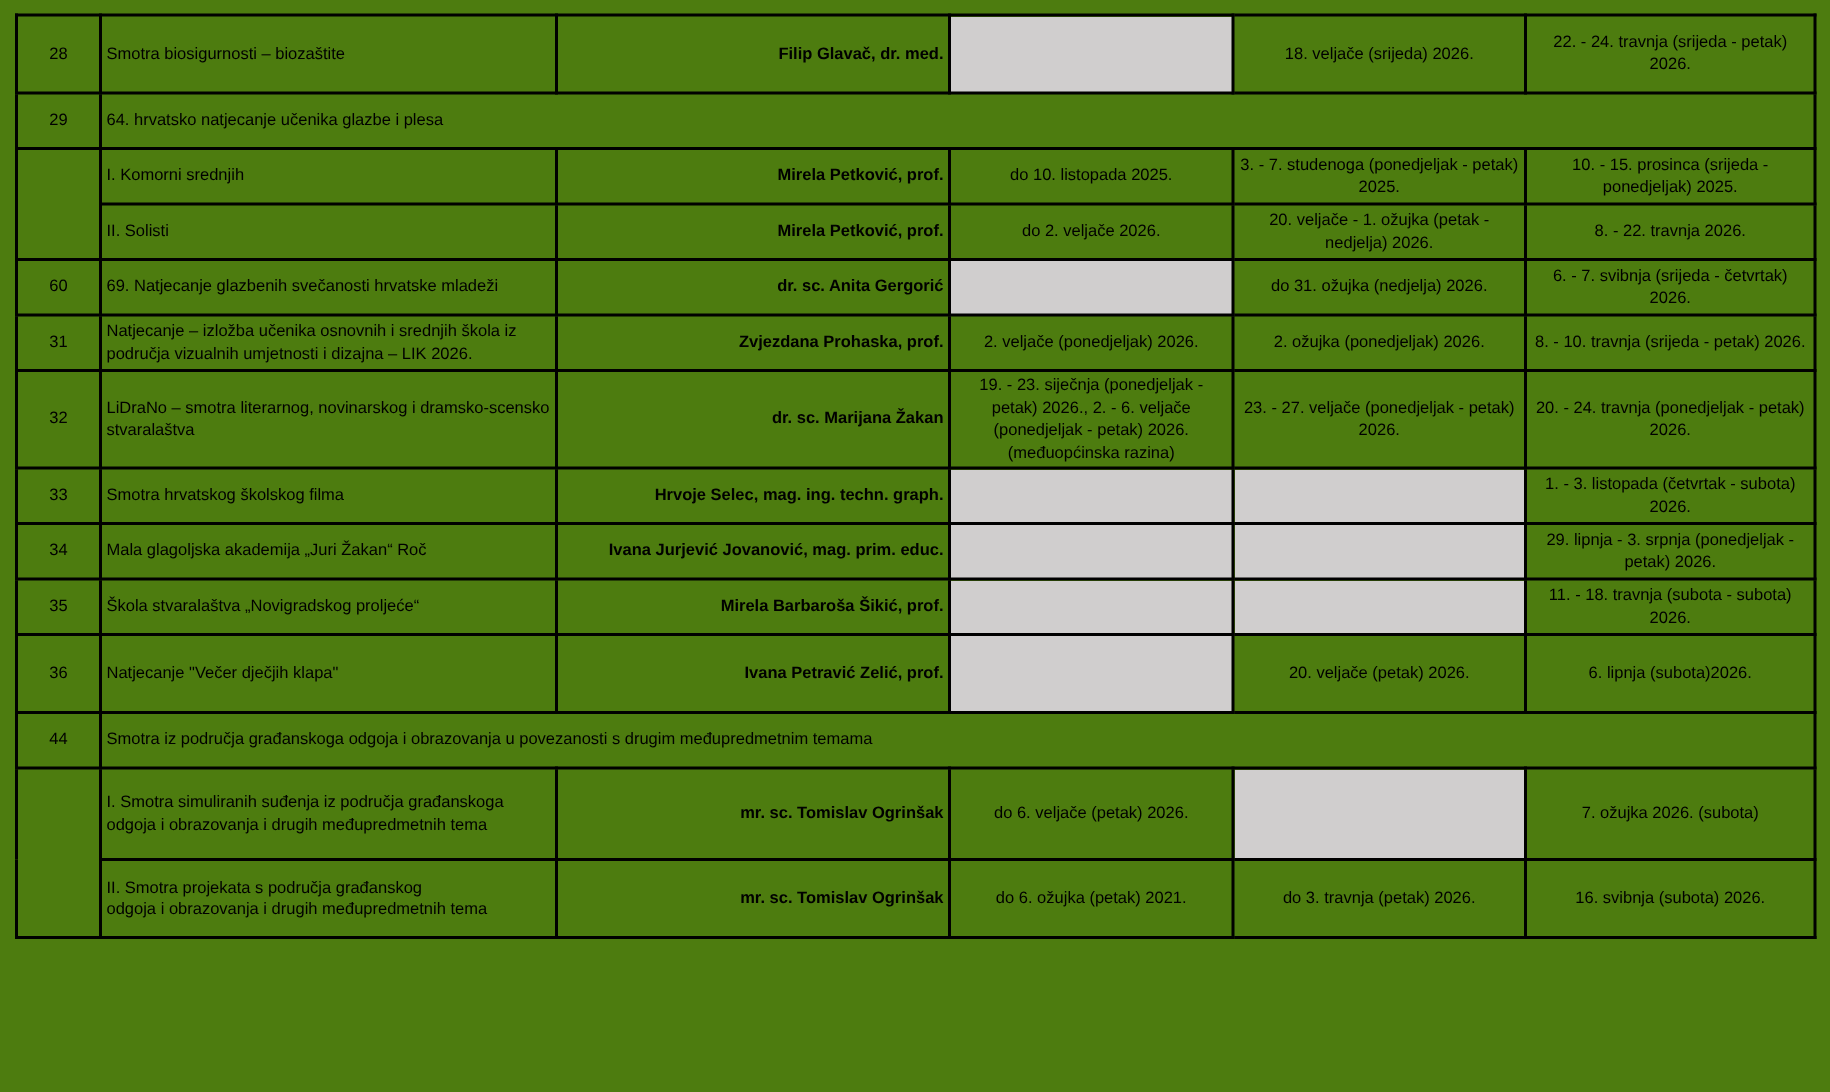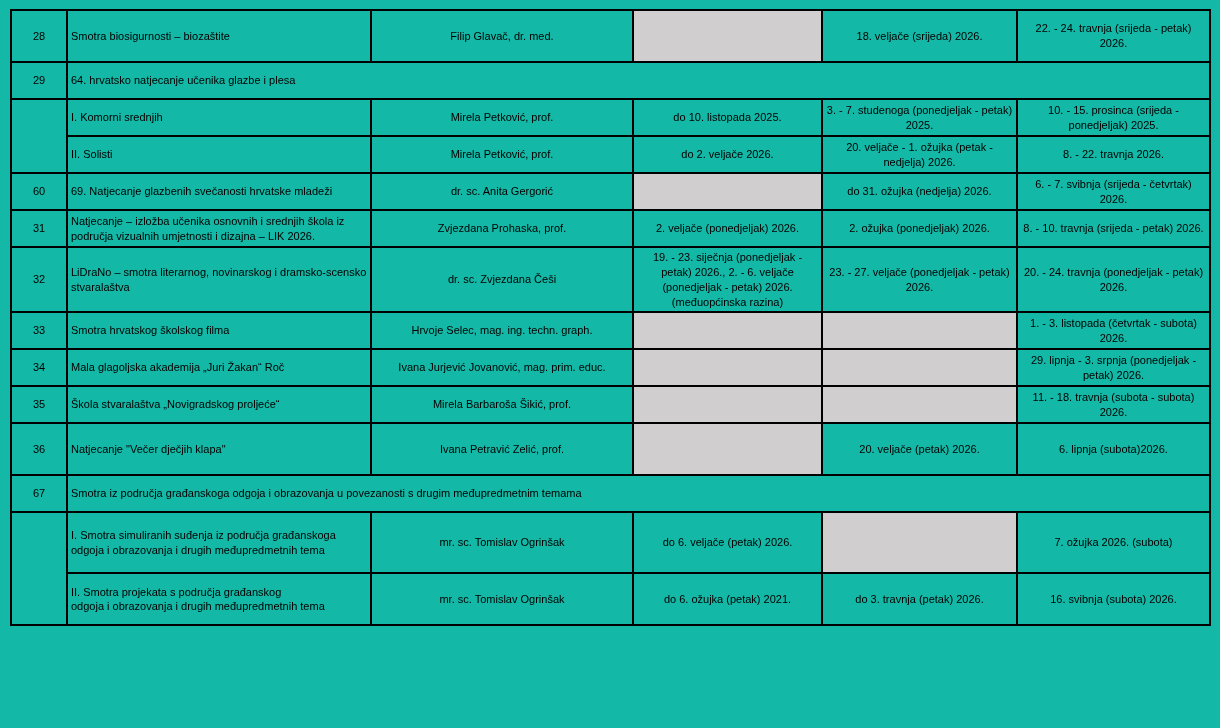--- a/index.html
+++ b/index.html
@@ -7,21 +7,21 @@
     padding: 0;
     background: #ffffff;
     width: 1220px;
     height: 728px;
     font-family: "Liberation Sans", sans-serif;
   }
   #canvas {
     position: relative;
     width: 1220px;
     height: 728px;
-    background: #14b8a6;
+    background: #4d7c0f;
     overflow: hidden;
   }
   table.schedule {
     position: absolute;
     left: 10px;
     top: 9px;
     width: 1199px;
     border-collapse: collapse;
     table-layout: fixed;
   }
@@ -29,21 +29,21 @@
     border: 2px solid #000000;
     font-size: 11px;
     line-height: 1.35;
     color: #000000;
     vertical-align: middle;
     padding: 2px 3px;
     overflow: hidden;
   }
   td.num   { text-align: center; }
   td.name  { text-align: left; padding-left: 4px; padding-right: 6px; }
-  td.person{ text-align: center; padding-left: 4px; padding-right: 4px; }
+  td.person{ text-align: right; padding-left: 4px; padding-right: 4px; font-weight: bold; }
   td.date  { text-align: center; padding-left: 5px; padding-right: 5px; }
   td.gray  { background: #d0cece; }
   td.small { font-size: 9.3px; line-height: 1.4; }
   td.pre   { white-space: pre-line; }
   tr { height: 37px; }
   tr.h52 { height: 52px; }
   tr.h48 { height: 61px; }
 </style>
 </head>
 <body>
@@ -105,21 +105,21 @@
         <td class="name">Natjecanje – izložba učenika osnovnih i srednjih škola iz područja vizualnih umjetnosti i dizajna – LIK  2026.</td>
         <td class="person">Zvjezdana Prohaska, prof.</td>
         <td class="date">2. veljače (ponedjeljak) 2026.</td>
         <td class="date">2. ožujka (ponedjeljak) 2026.</td>
         <td class="date">8. - 10. travnja (srijeda - petak) 2026.</td>
       </tr>
 
       <tr>
         <td class="num">32</td>
         <td class="name">LiDraNo – smotra literarnog, novinarskog i dramsko-scensko stvaralaštva</td>
-        <td class="person">dr. sc. Zvjezdana Češi</td>
+        <td class="person">dr. sc. Marijana Žakan</td>
         <td class="date small">19. - 23.  siječnja (ponedjeljak - petak) 2026.,  2. - 6. veljače  (ponedjeljak - petak) 2026. (međuopćinska razina)</td>
         <td class="date">23. - 27. veljače (ponedjeljak - petak) 2026.</td>
         <td class="date">20. - 24. travnja (ponedjeljak - petak) 2026.</td>
       </tr>
 
       <tr>
         <td class="num">33</td>
         <td class="name">Smotra hrvatskog školskog filma</td>
         <td class="person">Hrvoje Selec, mag. ing. techn. graph.</td>
         <td class="date gray"></td>
@@ -148,21 +148,21 @@
       <tr class="h52">
         <td class="num">36</td>
         <td class="name">Natjecanje "Večer dječjih klapa"</td>
         <td class="person">Ivana Petravić Zelić, prof.</td>
         <td class="date gray"></td>
         <td class="date">20. veljače  (petak) 2026.</td>
         <td class="date">6. lipnja  (subota)2026.</td>
       </tr>
 
       <tr>
-        <td class="num">67</td>
+        <td class="num">44</td>
         <td class="name" colspan="5">Smotra iz područja građanskoga odgoja i obrazovanja u povezanosti s drugim međupredmetnim temama</td>
       </tr>
 
       <tr class="h48">
         <td class="num" rowspan="2"></td>
         <td class="name">I. Smotra simuliranih suđenja iz područja građanskoga odgoja i obrazovanja i drugih međupredmetnih tema</td>
         <td class="person">mr. sc. Tomislav Ogrinšak</td>
         <td class="date">do 6. veljače (petak) 2026.</td>
         <td class="date gray"></td>
         <td class="date">7. ožujka 2026. (subota)</td>

